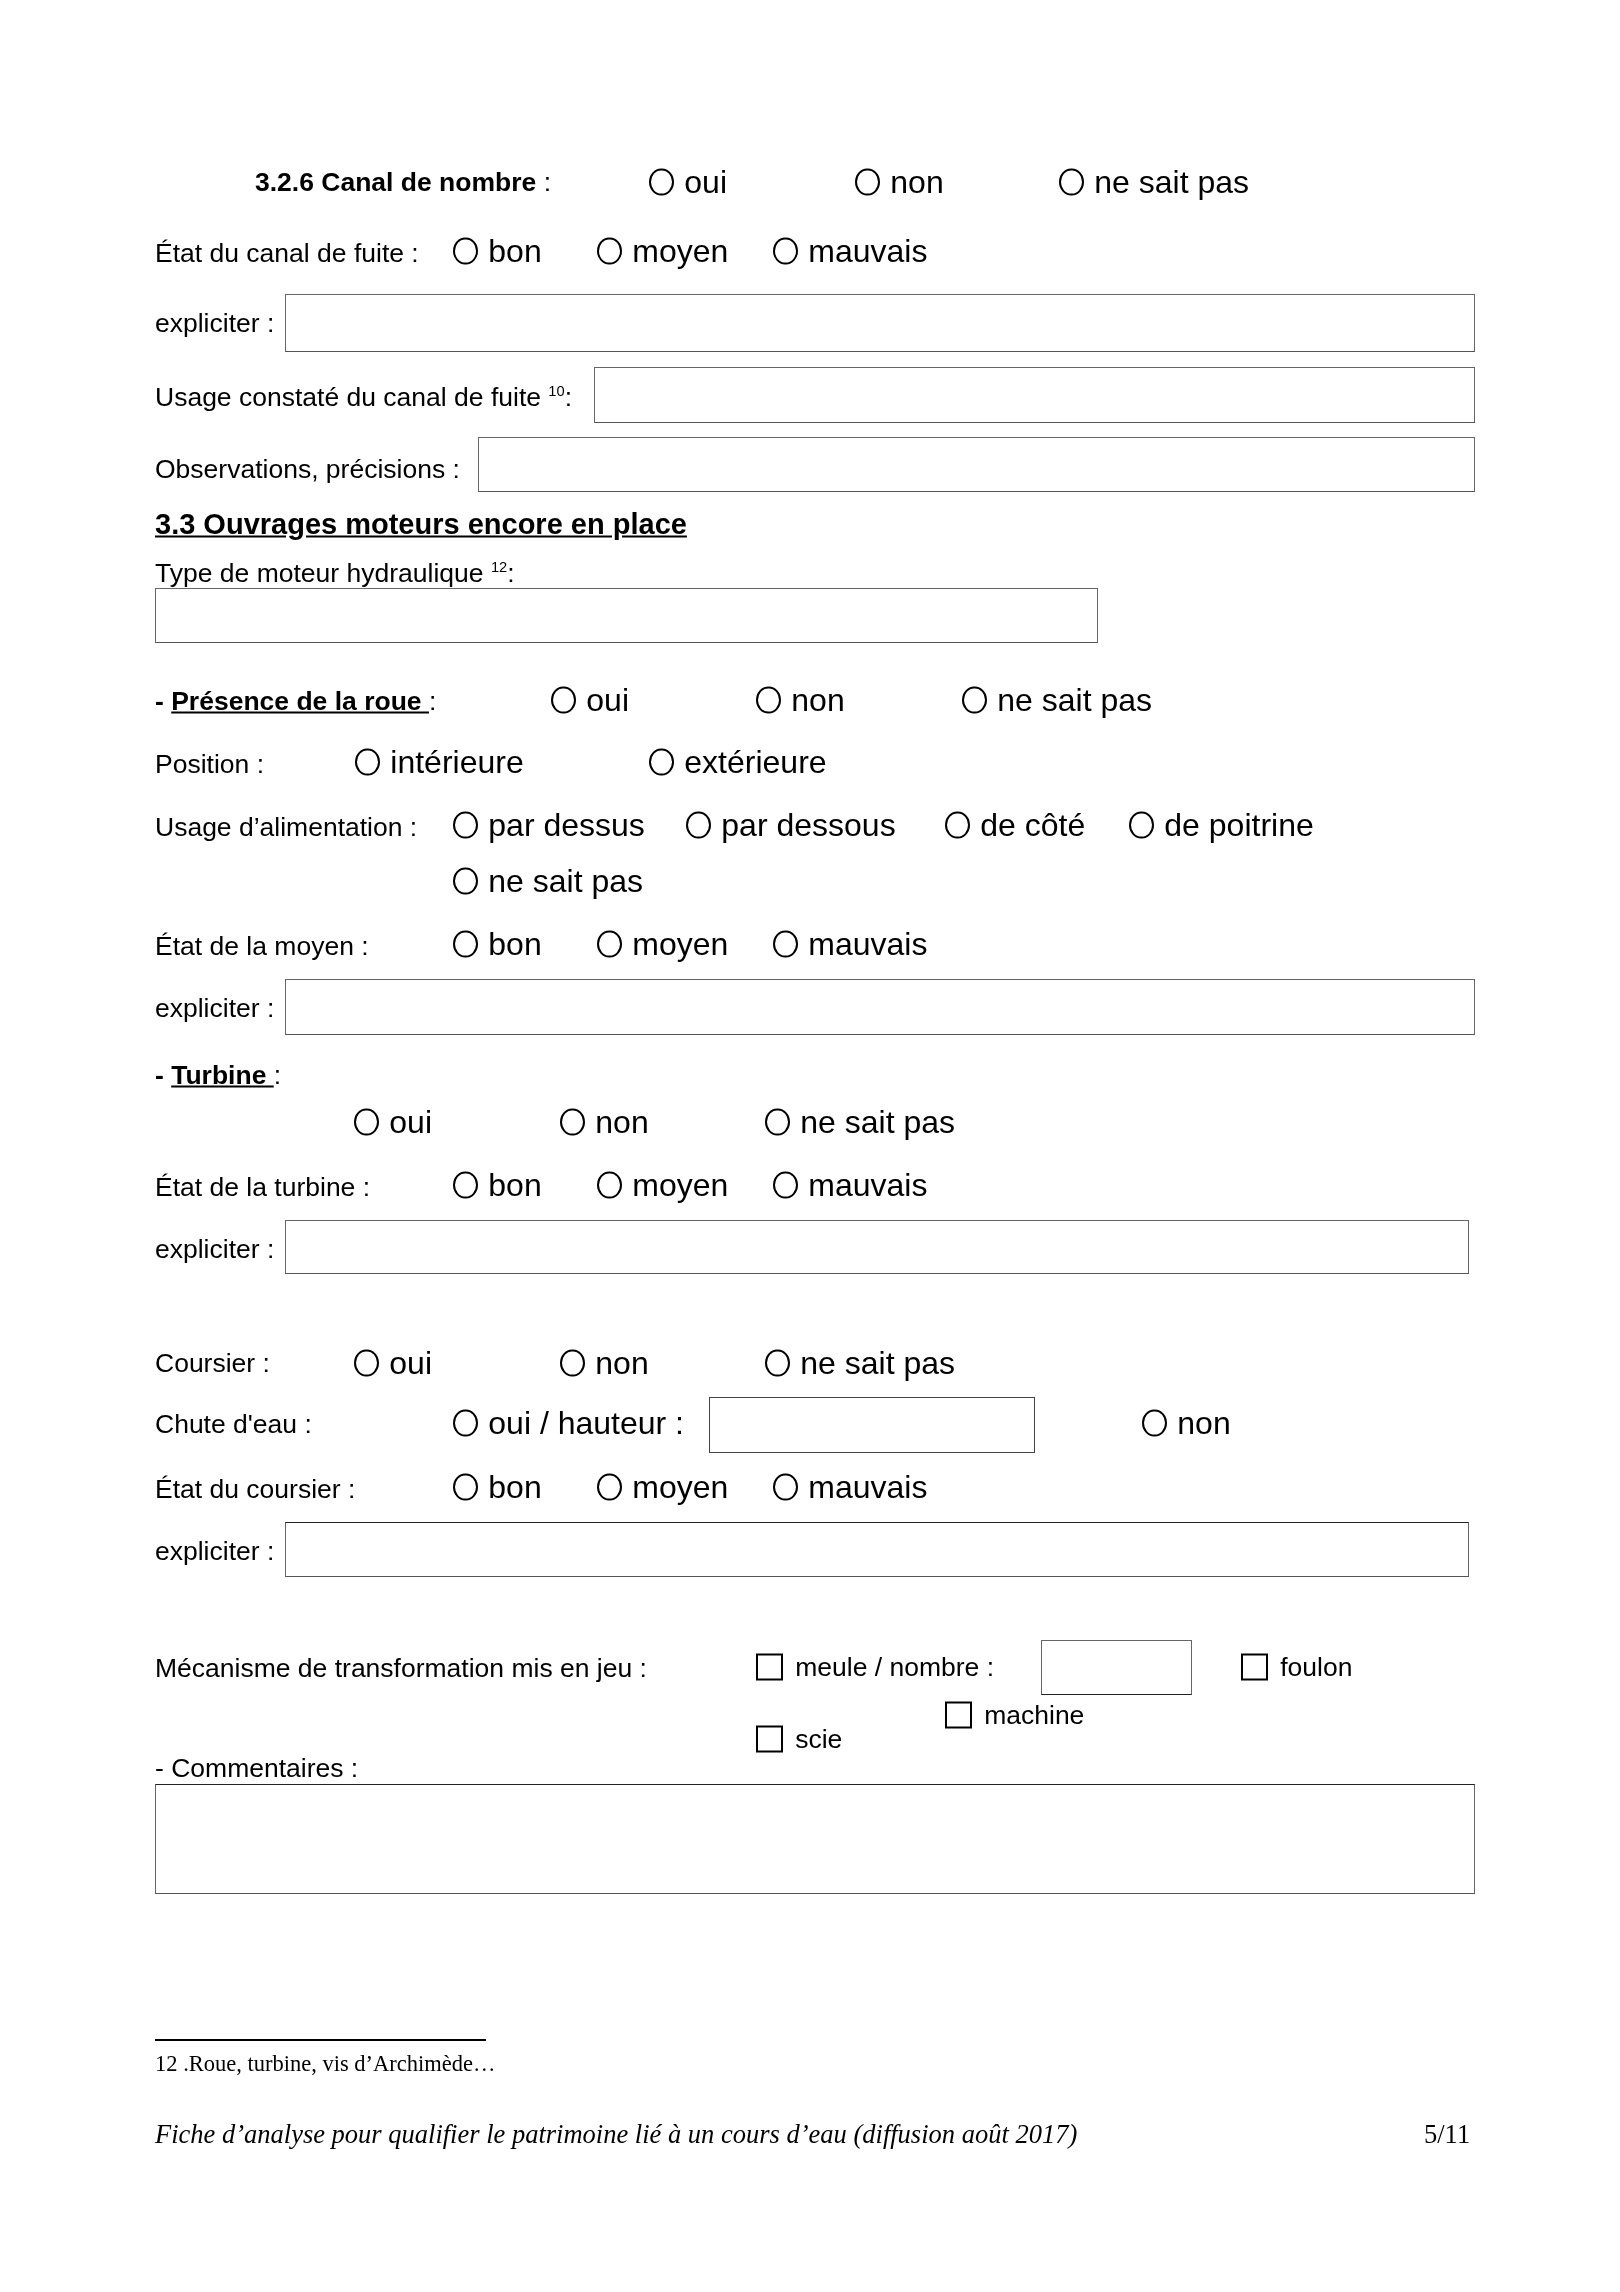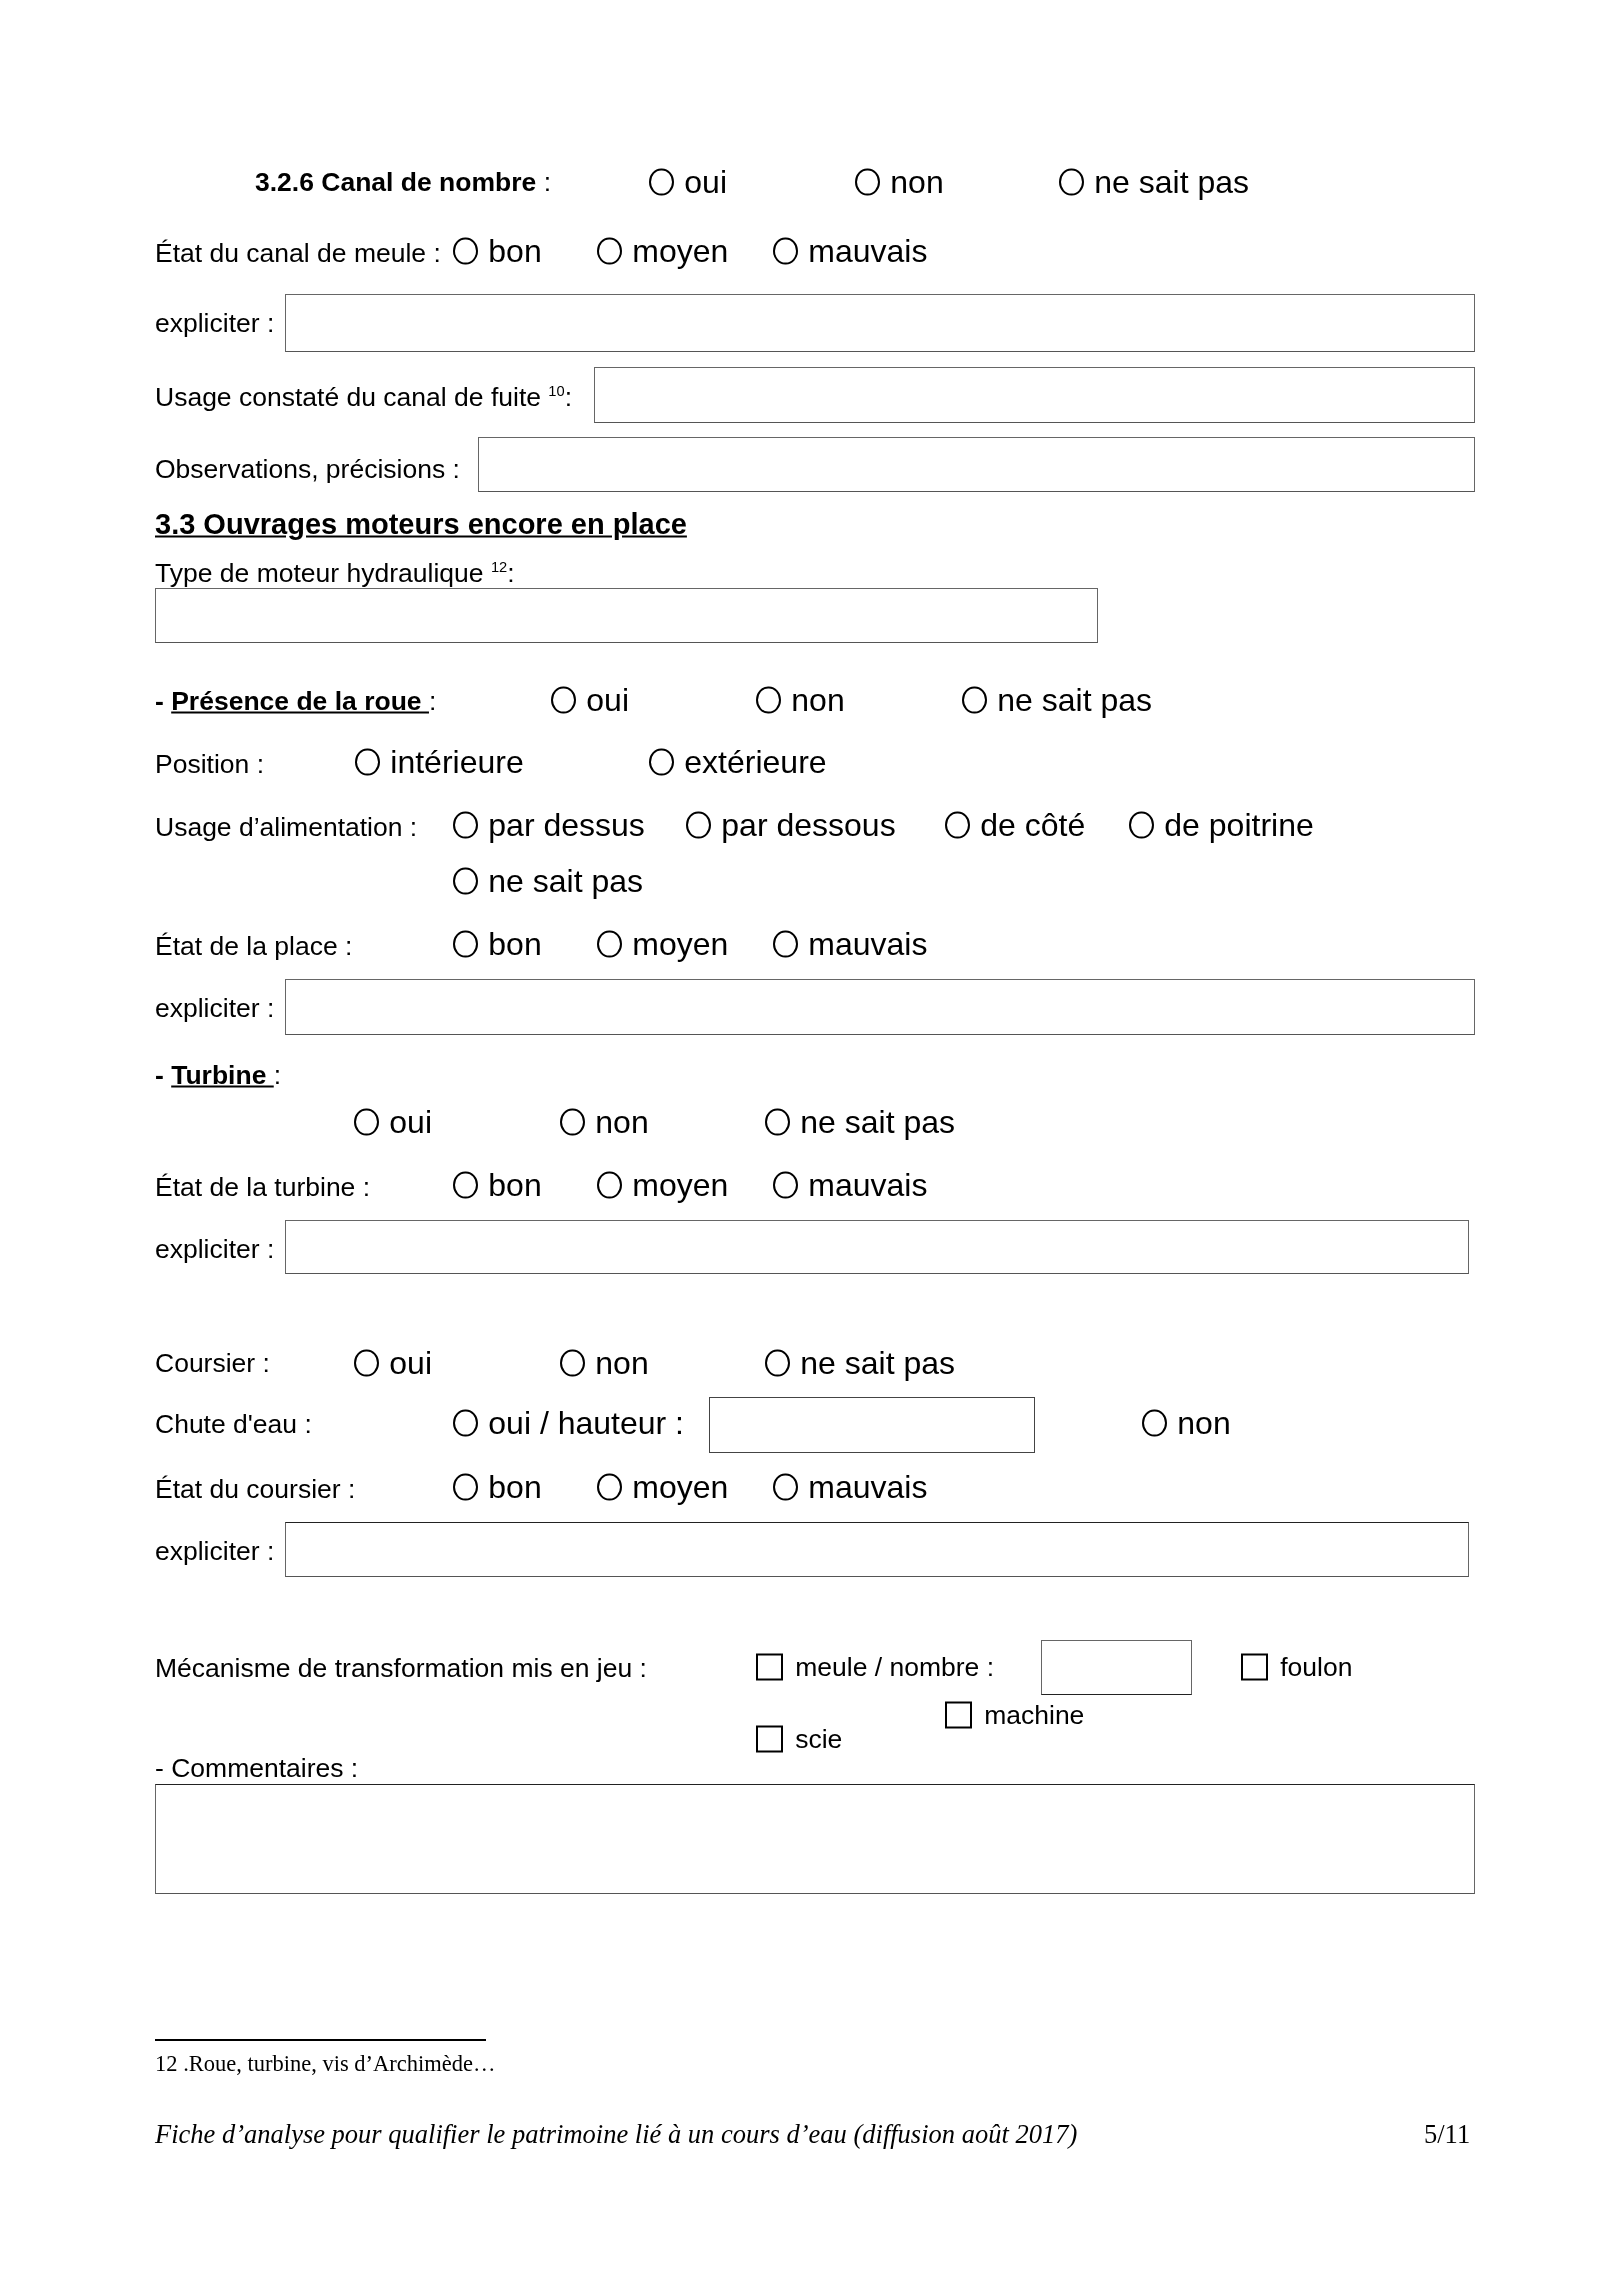--- a/index.html
+++ b/index.html
@@ -29,21 +29,21 @@
   </label>
 <label class="radio" style="left:855px;top:182px;">
     <span class="c"></span>
     <span>non</span>
   </label>
 <label class="radio" style="left:1059px;top:182px;">
     <span class="c"></span>
     <span>ne sait pas</span>
   </label>
 
-<div class="t" style="left:155px;top:253px;">État du canal de meule :</div>
+<div class="t" style="left:155px;top:253px;">État du canal de fuite :</div>
 <label class="radio" style="left:453px;top:251px;">
     <span class="c"></span>
     <span>bon</span>
   </label>
 <label class="radio" style="left:597px;top:251px;">
     <span class="c"></span>
     <span>moyen</span>
   </label>
 <label class="radio" style="left:773px;top:251px;">
     <span class="c"></span>
@@ -102,21 +102,21 @@
   </label>
 <label class="radio" style="left:1129px;top:825px;">
     <span class="c"></span>
     <span>de poitrine</span>
   </label>
 <label class="radio" style="left:453px;top:881px;">
     <span class="c"></span>
     <span>ne sait pas</span>
   </label>
 
-<div class="t" style="left:155px;top:946px;">État de la place :</div>
+<div class="t" style="left:155px;top:946px;">État de la moyen :</div>
 <label class="radio" style="left:453px;top:944px;">
     <span class="c"></span>
     <span>bon</span>
   </label>
 <label class="radio" style="left:597px;top:944px;">
     <span class="c"></span>
     <span>moyen</span>
   </label>
 <label class="radio" style="left:773px;top:944px;">
     <span class="c"></span>

